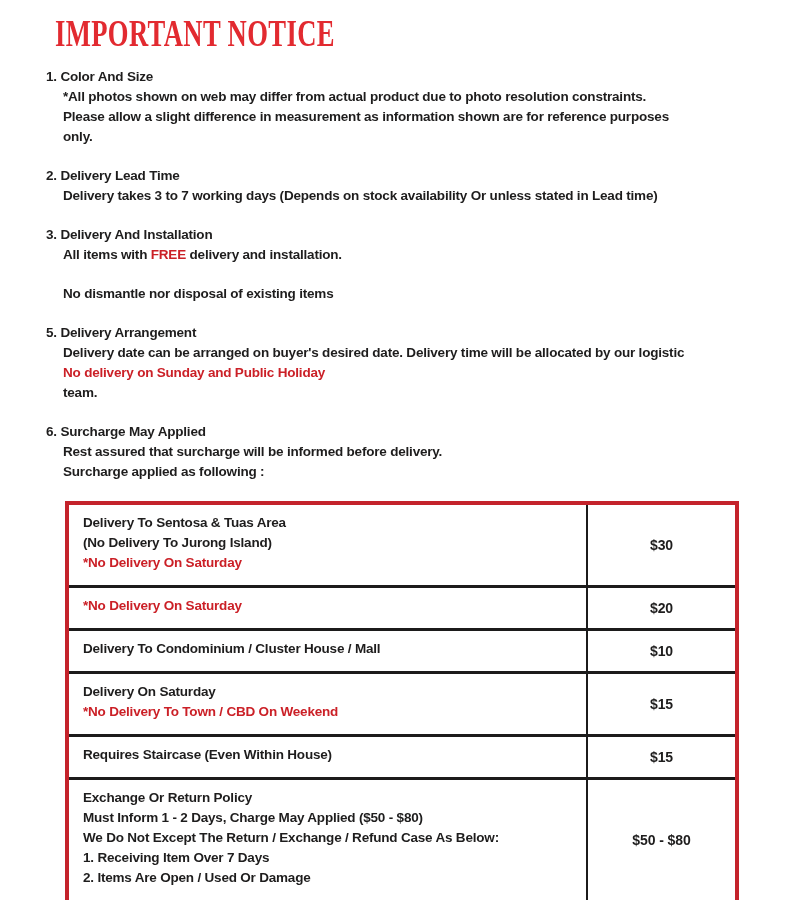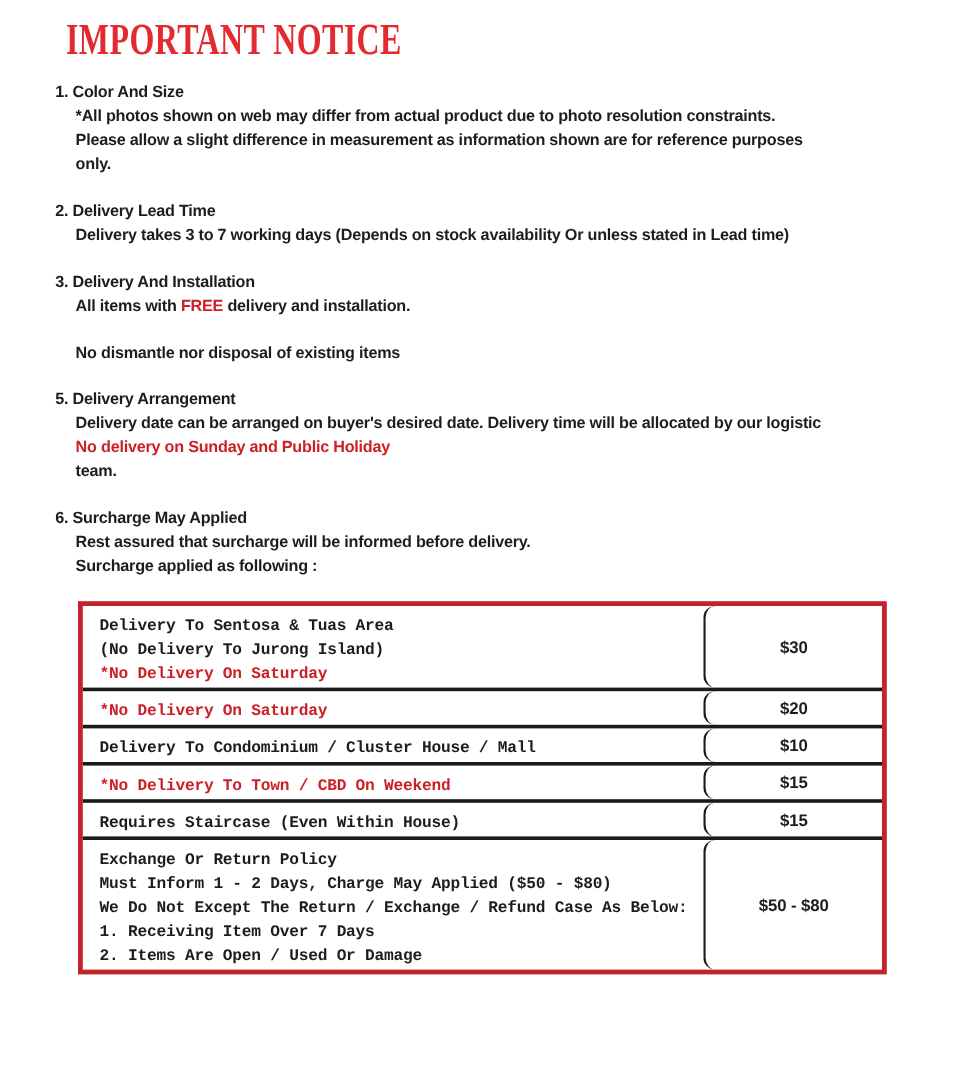--- a/index.html
+++ b/index.html
@@ -36,33 +36,31 @@
   .surcharge-table{
     margin:10px 0 0 65px;
     width:666px;
     border:4px solid var(--red-border);
     box-sizing:content-box;
   }
   .table-row{display:flex;border-bottom:3px solid #1c1b1b;}
   .table-row:last-child{border-bottom:none;}
   .cell-desc{
     flex:1 1 auto;
-    padding:8px 6px 0 14px;
+    padding:8px 6px 12px 14px;
     font-size:13.5px;line-height:20px;
     overflow:hidden;
-    font-family:Liberation Mono, monospace;
   }
   .cell-desc div{white-space:nowrap;}
   .cell-price{
     flex:0 0 147px;
     border-left:2px solid #1c1b1b;
     display:flex;align-items:center;justify-content:center;
     font-size:14px;
     letter-spacing:-0.1px;
-    border-radius:10px;
   }
 </style>
 </head>
 <body>
 
 
 
 <div class="page-title">IMPORTANT NOTICE</div>
 
 <div class="notice-list">
@@ -112,20 +110,21 @@
       <div class="cell-price">$20</div>
     </div>
     <div class="table-row">
       <div class="cell-desc">
         <div class=""><span>Delivery To Condominium / Cluster House / Mall</span></div>
       </div>
       <div class="cell-price">$10</div>
     </div>
     <div class="table-row">
       <div class="cell-desc">
+        <div class=""><span>Delivery On Saturday</span></div>
         <div class=""><span class="red">*No Delivery To Town / CBD On Weekend</span></div>
       </div>
       <div class="cell-price">$15</div>
     </div>
     <div class="table-row">
       <div class="cell-desc">
         <div class=""><span>Requires Staircase (Even Within House)</span></div>
       </div>
       <div class="cell-price">$15</div>
     </div>

